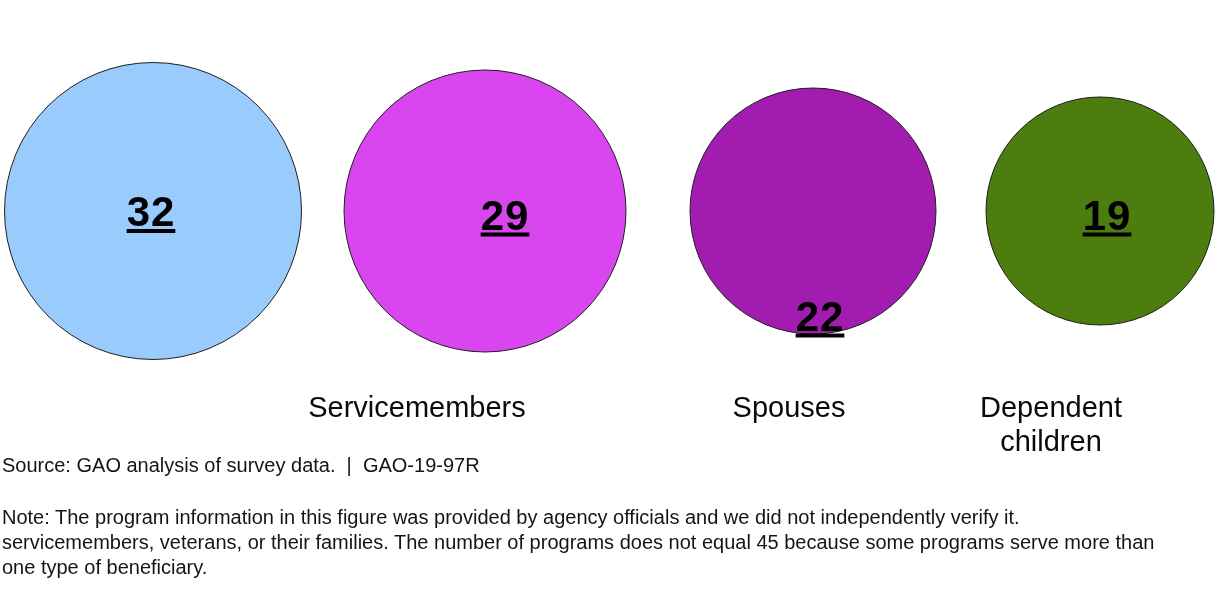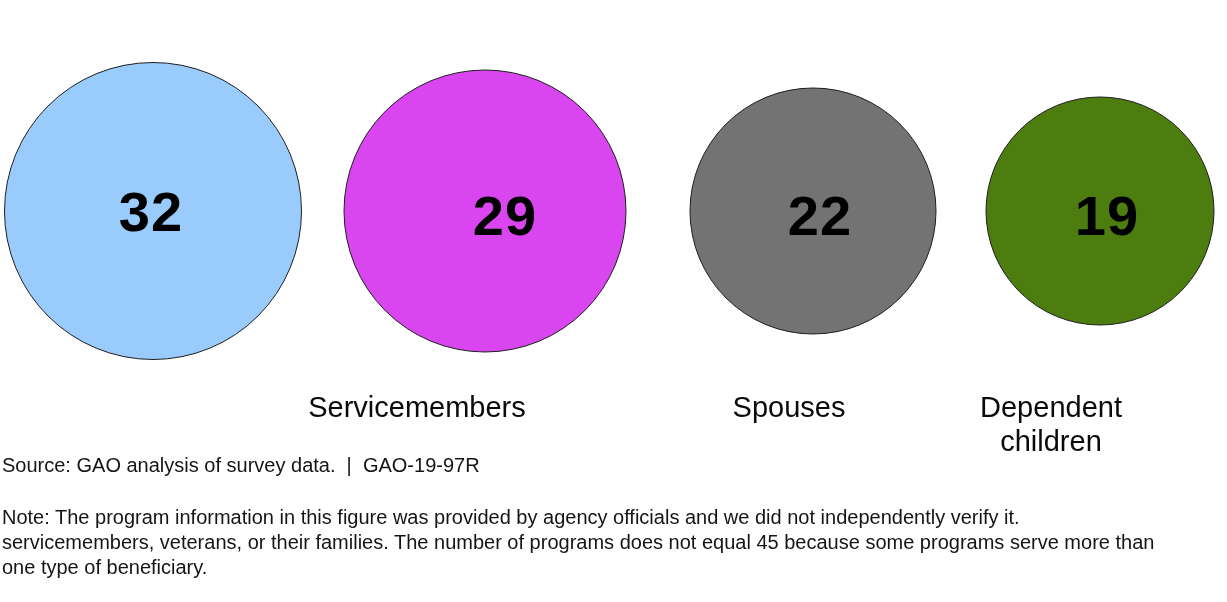--- a/index.html
+++ b/index.html
@@ -37,25 +37,26 @@
   .pos-3 { left: 813px; }
   .pos-4 { left: 1100px; }
   .bubble {
     border-radius: 50%;
     box-sizing: border-box;
     display: flex;
     align-items: center;
     justify-content: center;
   }
   .bubble-num {
-    font-size: 56px;
+    font-size: 42px;
     font-weight: bold;
     line-height: 1;
     letter-spacing: 1px;
     transform: translateY(2px);
+    text-decoration: underline;
   }
   .pos-1 .bubble-num { transform: translate(-2px, 1px); }
   .pos-2 .bubble-num { transform: translate(20px, 4px); }
   .pos-3 .bubble-num { transform: translate(7px, 4px); }
   .pos-4 .bubble-num { transform: translate(7px, 4px); }
   .bubble-label {
     position: absolute;
     top: 390px;
     transform: translateX(-50%);
     font-size: 29px;
@@ -97,21 +98,21 @@
     <div class="bubble" style="width: 298px; height: 298px; background: rgb(153, 203, 253); border: 1.5px solid rgb(31, 31, 31); color: rgb(0, 0, 0);">
       <span class="bubble-num">32</span>
     </div>
   </div>
   <div class="bubble-wrap pos-2">
     <div class="bubble" style="width: 283px; height: 283px; background: #d946ef; border: 1.5px solid rgb(31, 31, 31); color: rgb(0, 0, 0);">
       <span class="bubble-num">29</span>
     </div>
   </div>
   <div class="bubble-wrap pos-3">
-    <div class="bubble" style="width: 247px; height: 247px; background: #737373; border: 1.5px solid rgb(31, 31, 31); color: rgb(0, 0, 0);">
+    <div class="bubble" style="width: 247px; height: 247px; background: #a21caf; border: 1.5px solid rgb(31, 31, 31); color: rgb(0, 0, 0); align-items: flex-end;">
       <span class="bubble-num">22</span>
     </div>
   </div>
   <div class="bubble-wrap pos-4">
     <div class="bubble" style="width: 229px; height: 229px; background: #4d7c0f; border: 1.5px solid rgb(31, 31, 31); color: rgb(0, 0, 0);">
       <span class="bubble-num">19</span>
     </div>
   </div>
 
   <div class="bubble-label lab-3">Spouses</div>

